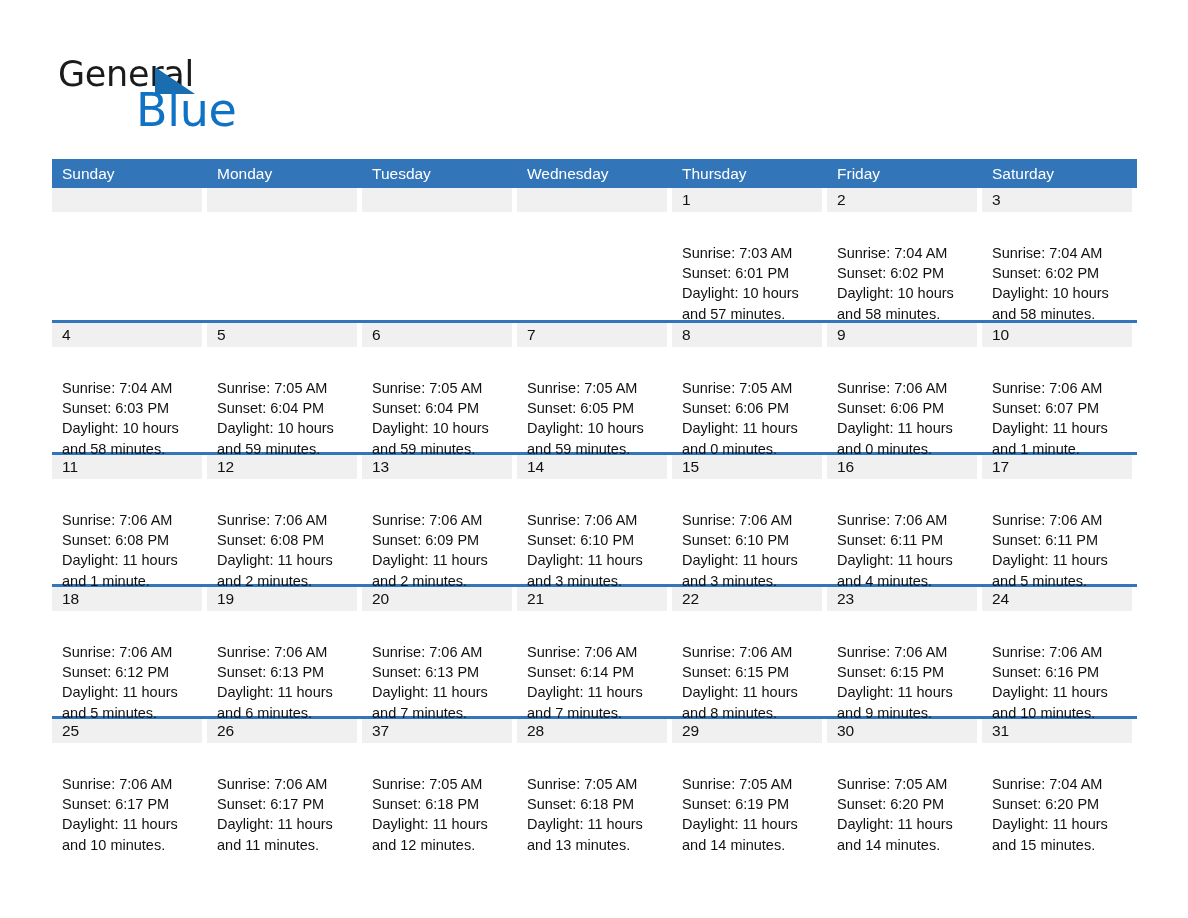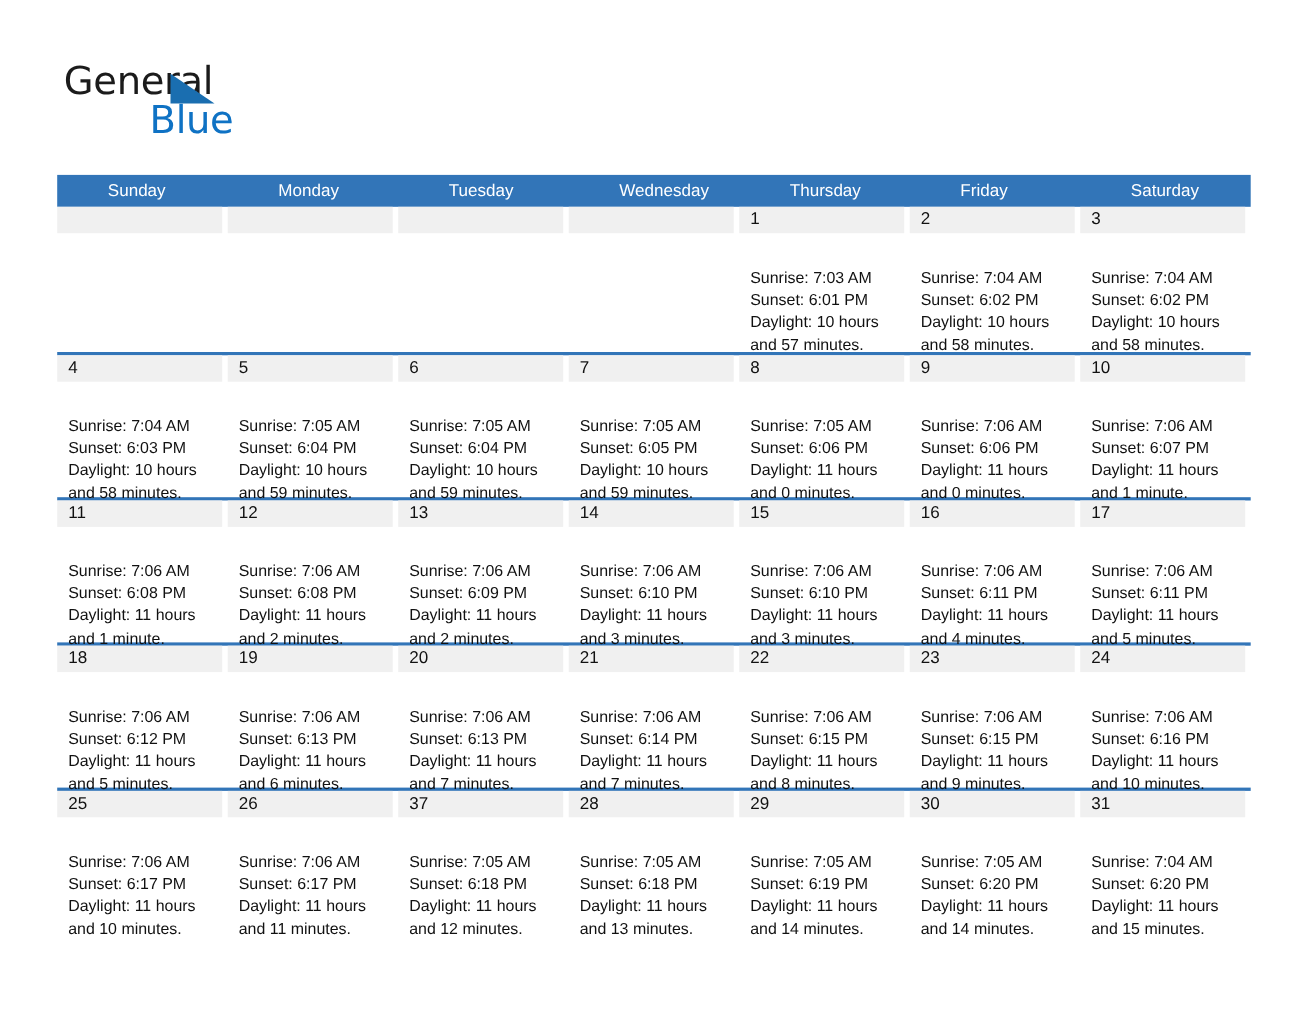--- a/index.html
+++ b/index.html
@@ -53,21 +53,21 @@
     top: 13px;
     width: 0;
     height: 0;
     border-left: 40px solid #1a6eb0;
     border-top: 27px solid transparent;
   }
   .logo-blue {
     position: absolute;
     left: 78px;
     top: 36px;
-    font-size: 35px;
+    font-size: 46px;
     line-height: 40px;
     color: #0f72c4;
     letter-spacing: -0.3px;
     font-family: "DejaVu Sans", sans-serif;
     font-weight: 400;
   }
 
   .title-block {
     position: absolute;
     right: 0;
@@ -104,21 +104,20 @@
   }
   .weekday {
     flex: 1 1 0;
     color: #ffffff;
     font-size: 15.5px;
     line-height: 29px;
     padding-left: 10px;
     box-sizing: border-box;
     white-space: nowrap;
     overflow: hidden;
-    margin-left: 36px;
   }
 
   .week-row {
     display: flex;
     width: 100%;
     border-top: 3px solid #3275b8;
     height: 132px;
     box-sizing: border-box;
   }
   .week-row.first {

